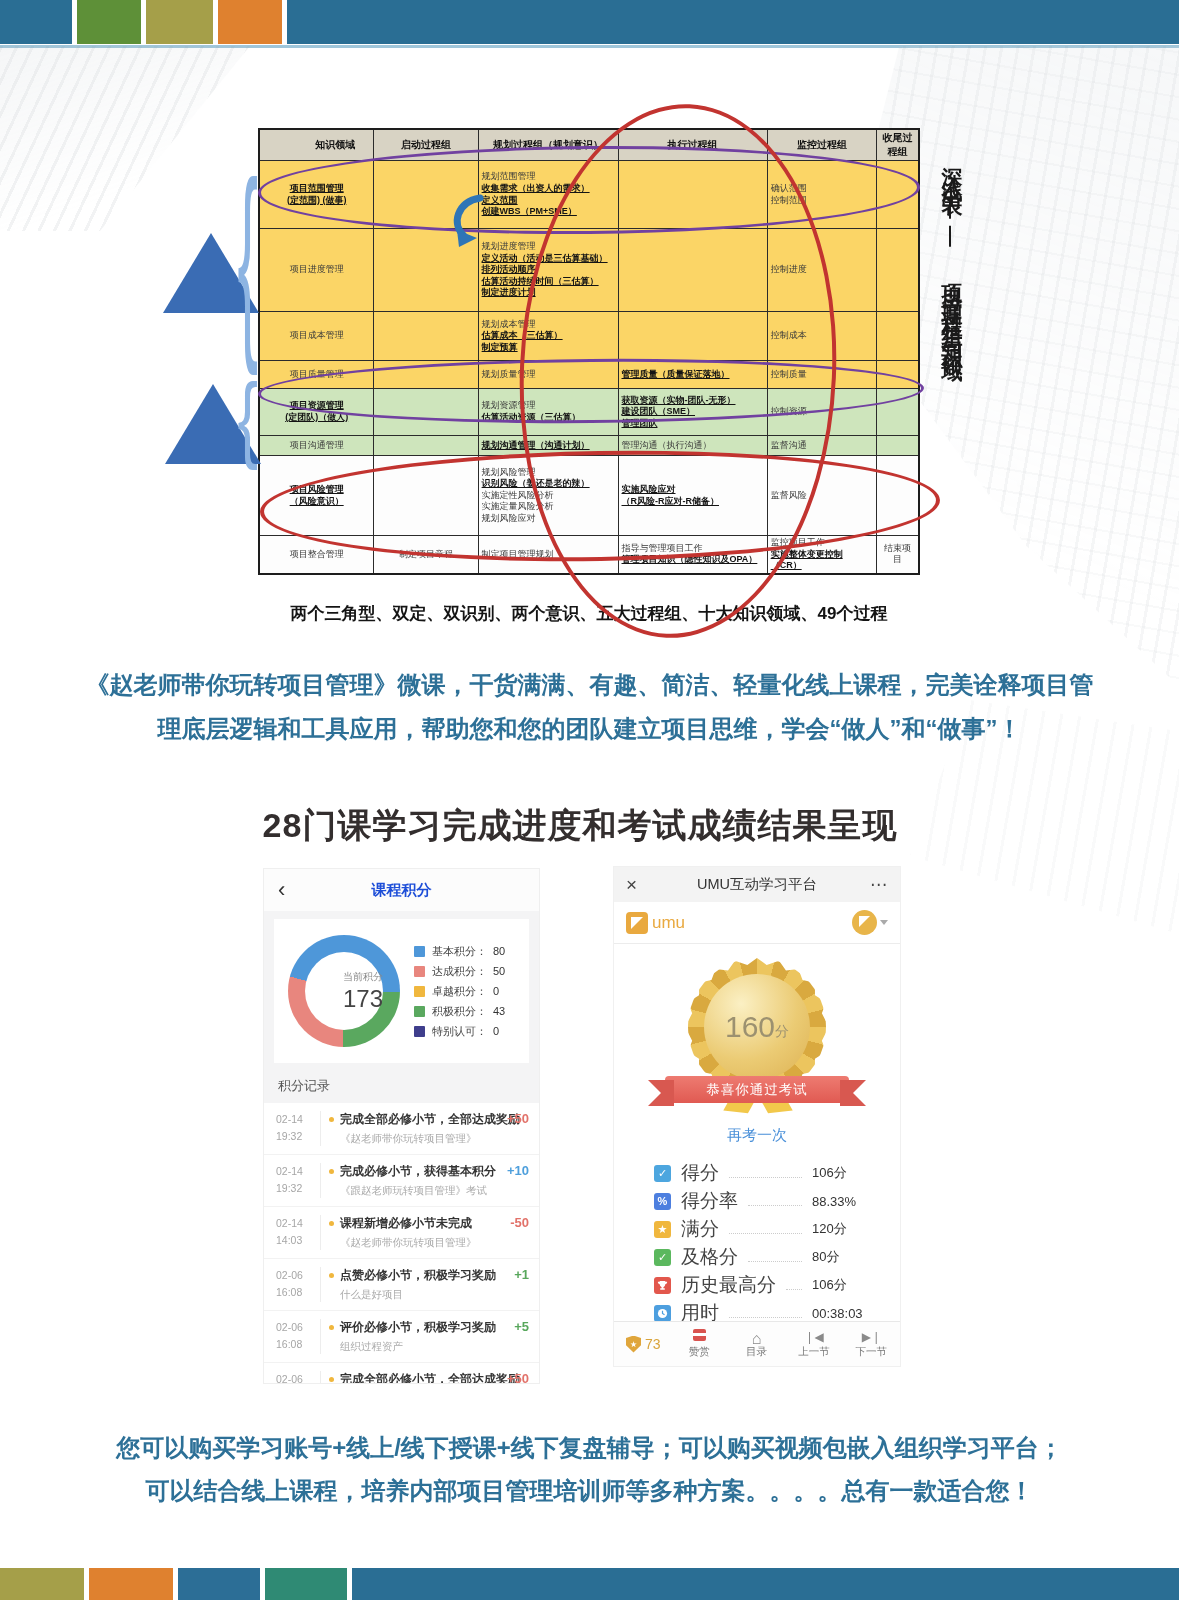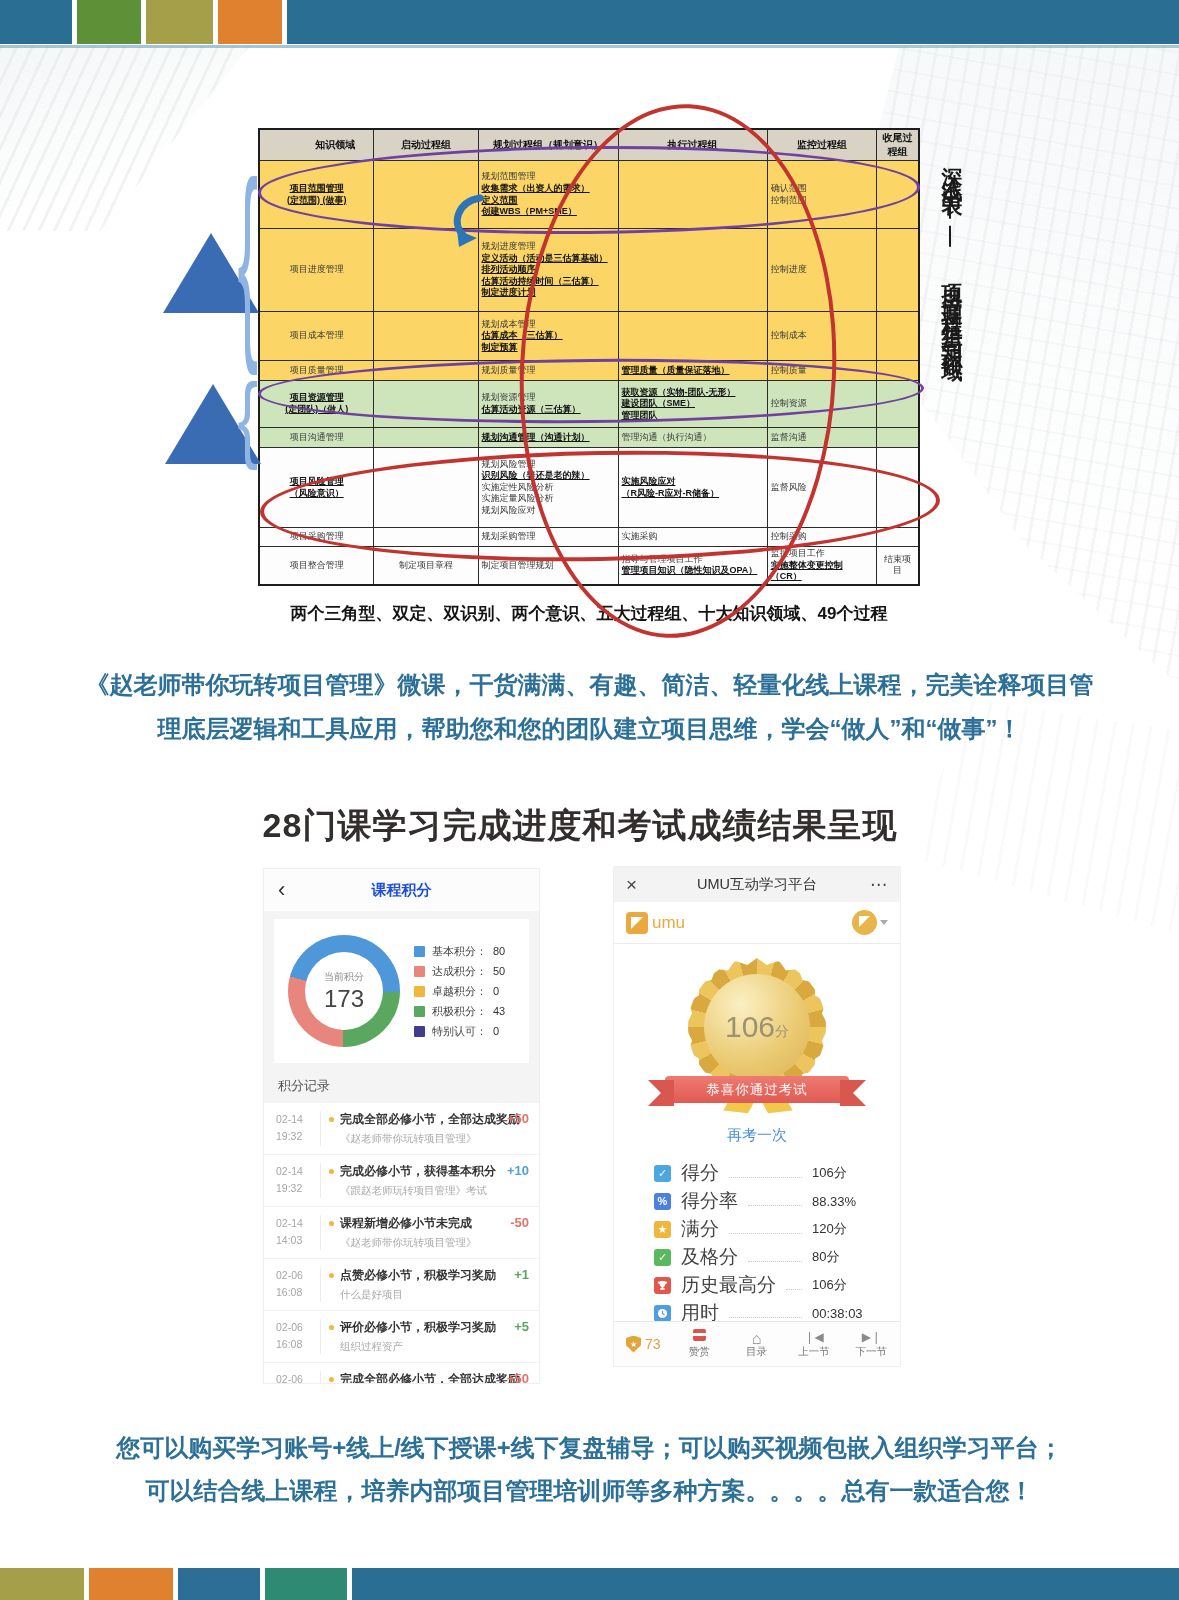--- a/index.html
+++ b/index.html
@@ -74,21 +74,21 @@
 
   
   #points-app{position:absolute;left:263px;top:868px;width:277px;height:516px;background:#F4F4F5;
     border:1px solid #EFEFEF;overflow:hidden;}
   .pa-header{height:42px;background:#FCFCFC;display:flex;align-items:center;position:relative;}
   .pa-back{position:absolute;left:14px;font-size:22px;color:#333;line-height:1;}
   .pa-title{flex:1;text-align:center;font-size:15px;font-weight:bold;color:#1d4ed8;}
   .pa-card{margin:8px 10px 0 10px;background:#fff;padding:16px 8px 16px 6px;display:flex;align-items:center;}
   .donut{position:relative;width:112px;height:112px;border-radius:50%;margin-left:8px;flex:none;}
   .donut .hole{position:absolute;left:17px;top:17px;width:78px;height:78px;border-radius:50%;background:#fff;
-    display:flex;flex-direction:column;align-items:center;justify-content:center;}
+    display:flex;flex-direction:column;align-items:flex-end;justify-content:center;}
   .donut .hole .lab{font-size:10px;color:#888;}
   .donut .hole .val{font-size:24px;color:#444;margin-top:1px;}
   .legend{margin-left:14px;flex:1;}
   .legend .li{display:flex;align-items:center;margin:5px 0;font-size:11px;color:#444;}
   .legend .sq{width:11px;height:11px;border-radius:1px;margin-right:7px;flex:none;}
   .legend .lv{margin-left:6px;color:#333;}
   .pa-rec-title{margin:14px 0 8px 14px;font-size:13px;color:#555;}
   .pa-list{background:#fff;}
   .rec{display:flex;padding:8px 10px 8px 12px;border-bottom:1px solid #F2F2F2;}
   .rec .dt{width:42px;flex:none;font-size:10.5px;color:#A6A6A6;line-height:1.6;}
@@ -238,21 +238,21 @@
             <div class="ln">规划成本管理</div>
             <div class="em">估算成本（三估算）</div>
             <div class="em">制定预算</div>
           </td>
           <td class="c3"></td>
           <td class="c4">
             <div class="ln">控制成本</div>
           </td>
           <td class="c5"></td>
         </tr>
-        <tr class="tone-yellow" style="height: 20px;">
+        <tr class="tone-yellow" style="height: 28px;">
           <td class="c0">
             <div class="ln">项目质量管理</div>
           </td>
           <td class="c1"></td>
           <td class="c2">
             <div class="ln">规划质量管理</div>
           </td>
           <td class="c3">
             <div class="em">管理质量（质量保证落地）</div>
           </td>
@@ -309,36 +309,20 @@
             <div class="ln">实施定性风险分析</div>
             <div class="ln">实施定量风险分析</div>
             <div class="ln">规划风险应对</div>
           </td>
           <td class="c3">
             <div class="em">实施风险应对</div>
             <div class="em">（R风险-R应对-R储备）</div>
           </td>
           <td class="c4">
             <div class="ln">监督风险</div>
-          </td>
-          <td class="c5"></td>
-        </tr>
-        <tr class="tone-white" style="height: 19px;">
-          <td class="c0">
-            <div class="ln">项目采购管理</div>
-          </td>
-          <td class="c1"></td>
-          <td class="c2">
-            <div class="ln">规划采购管理</div>
-          </td>
-          <td class="c3">
-            <div class="ln">实施采购</div>
-          </td>
-          <td class="c4">
-            <div class="ln">控制采购</div>
           </td>
           <td class="c5"></td>
         </tr>
         <tr class="tone-white" style="height: 31px;">
           <td class="c0">
             <div class="ln">项目整合管理</div>
           </td>
           <td class="c1">
             <div class="ln">制定项目章程</div>
           </td>
@@ -517,21 +501,21 @@
       <span class="um-logo"></span>
       <span class="um-brandname">umu</span>
       <span class="um-avatar">
         <span class="cir"></span>
         <span class="um-caret"></span>
       </span>
     </div>
     <div class="medal-zone">
       <div class="burst"></div>
       <div class="medal-inner">
-        <span class="num">106</span>
+        <span class="num">160</span>
         <span class="unit">分</span>
       </div>
       <div class="bow bow-l"></div>
       <div class="bow bow-r"></div>
       <div class="ribbon">恭喜你通过考试</div>
     </div>
     <a class="retry" href="#">再考一次</a>
     <div class="stats" id="stats">
         <div class="stat">
           <span class="sicon" style="background: rgb(77, 166, 223);">✓</span>

